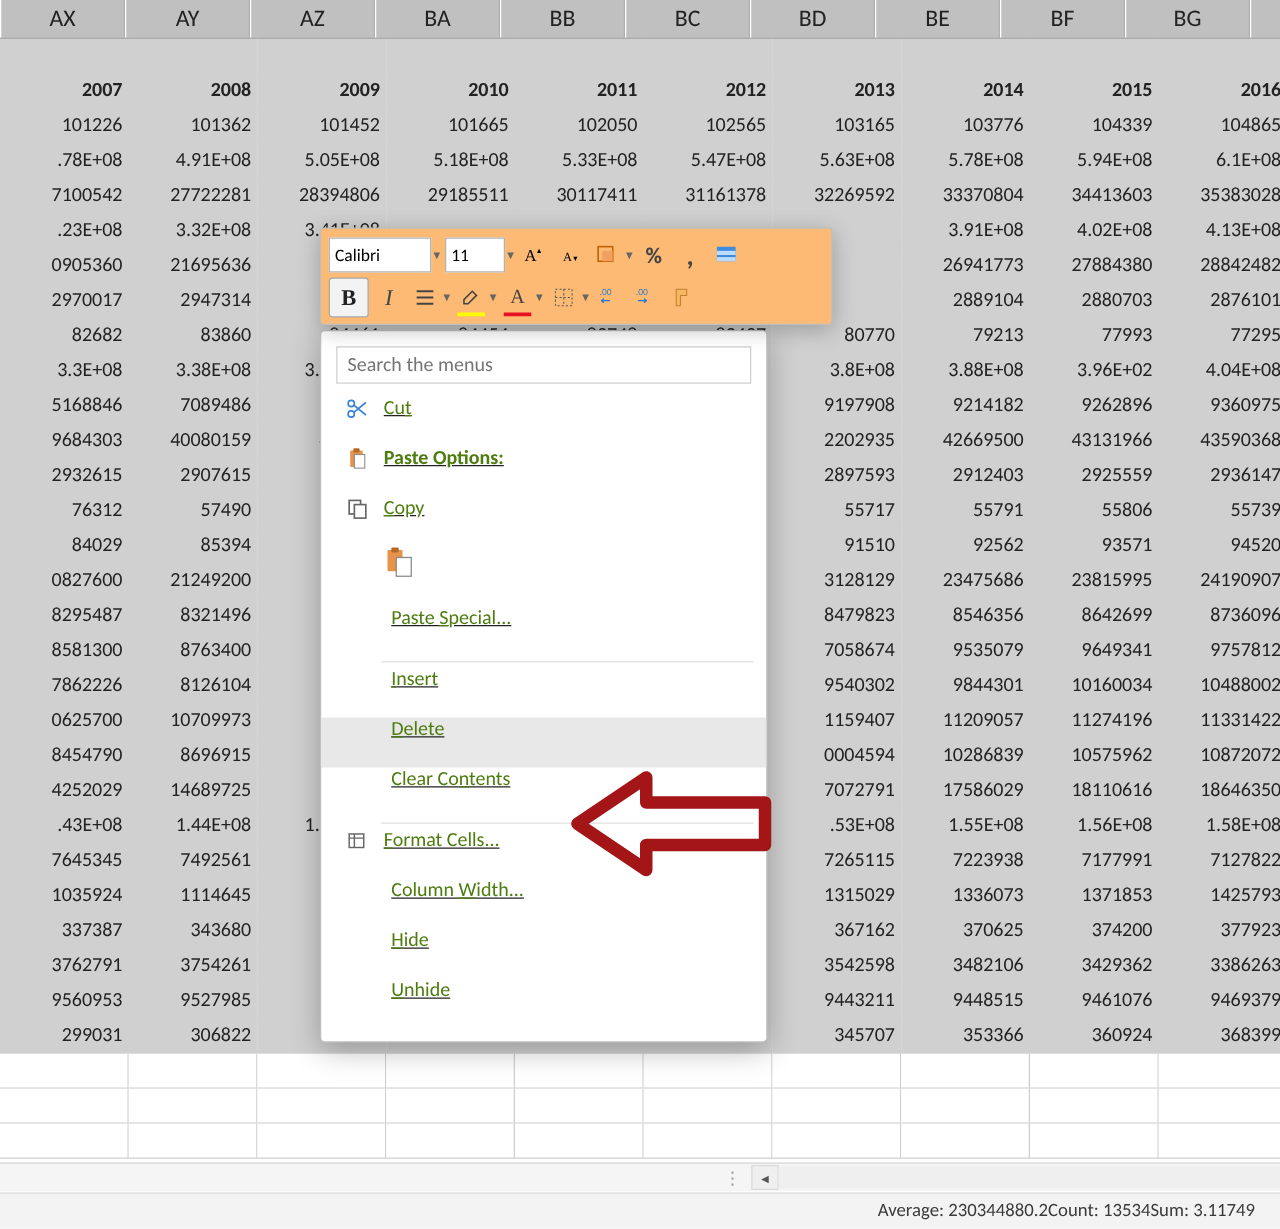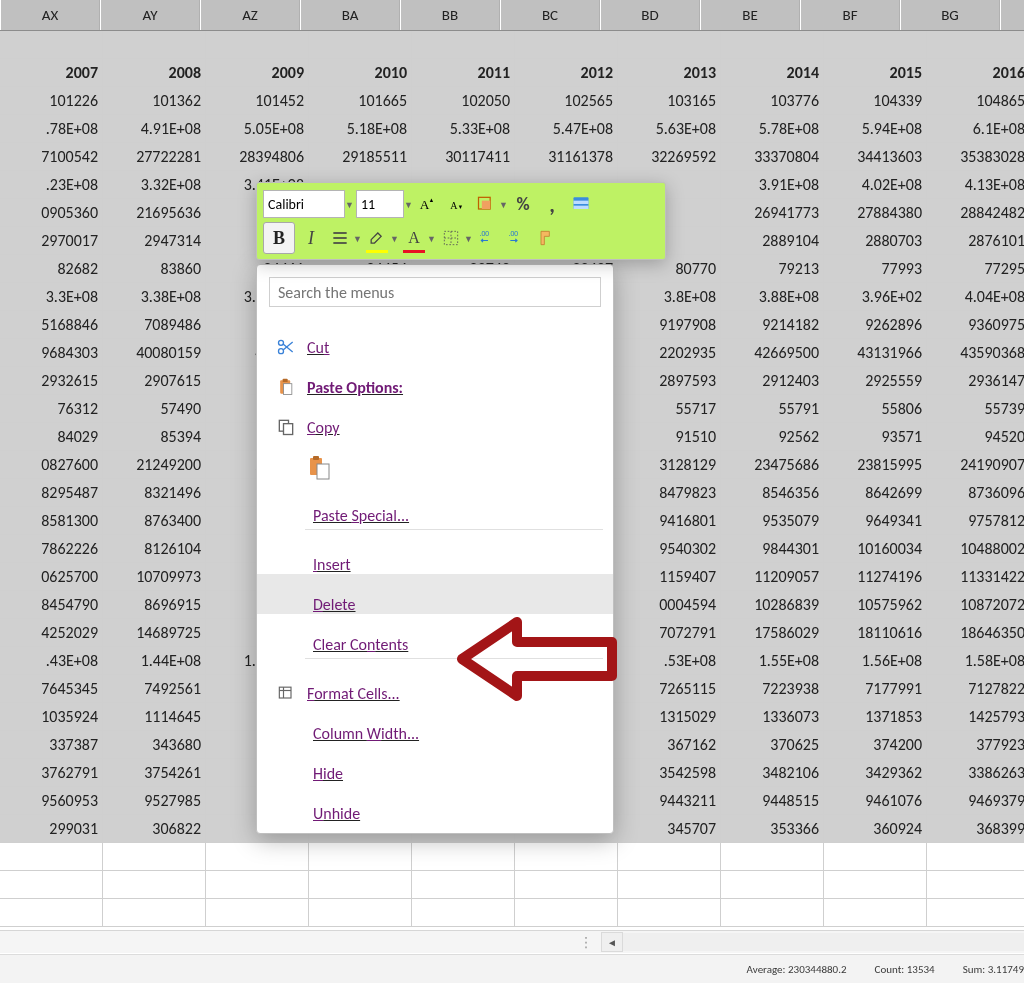--- a/index.html
+++ b/index.html
@@ -1,61 +1,61 @@
 <!DOCTYPE html>
 <html><head>
 <meta charset="utf-8">
 <style>
   html,body{margin:0;padding:0;font-family:Calibri,Arial,sans-serif;font-size:16px;background:#fff;color:#222;}
   body{width:1024px;height:983px;overflow:hidden;position:relative;}
   
   .colhdrs{display:flex;height:30px;border-bottom:1px solid #8c8c8c;background:#d6d6d6;position:relative;}
-  .colhdrs .ch{flex:0 0 98px;border-right:1px solid #b0b0b0;border-left:1px solid #fff;display:flex;justify-content:center;align-items:center;font-size:15px;color:#222;}
+  .colhdrs .ch{flex:0 0 98px;border-right:1px solid #b0b0b0;border-left:1px solid #fff;display:flex;justify-content:center;align-items:center;font-size:19px;color:#222;}
   .colhdrs .ch.sel{background:#c0c0c0;}
   .colhdrs .ch.narrow{flex:0 0 44px;}
   
   .grid{position:relative;}
   .row{display:flex;height:28px;}
   .cell{flex:0 0 98px;border-right:1px solid #cfcfcf;border-bottom:1px solid #cfcfcf;background:#d0d0d0;display:flex;justify-content:flex-end;align-items:center;padding-right:4px;font-size:16px;white-space:nowrap;overflow:hidden;}
   .row.hdr .cell{font-weight:700;}
   .row.blank .cell{background:#fff;}
   
-  .minitoolbar{position:absolute;left:256px;top:182px;width:396px;background:#bef264;border:1px solid #bfbfbf;box-shadow:0 4px 18px rgba(0,0,0,0.25);border-radius:3px;z-index:5;padding:4px 6px;}
+  .minitoolbar{position:absolute;left:256px;top:182px;width:396px;background:#fdba74;border:1px solid #bfbfbf;box-shadow:0 4px 18px rgba(0,0,0,0.25);border-radius:3px;z-index:5;padding:4px 6px;}
   .mtrow{display:flex;align-items:center;height:34px;gap:3px;}
   .fsel{height:26px;border:1px solid #b4b4b4;font:14px Calibri;padding:0 4px;background:#fff;}
   .fsel.font{width:72px;}
   .fsel.sz{width:38px;}
   .mticon{width:26px;height:26px;display:flex;align-items:center;justify-content:center;border-radius:3px;color:#444;}
   .mticon svg{width:20px;height:20px;}
   .boldbox{border:1px solid #a8a8a8;background:#f3f3f3;width:30px;height:30px;display:flex;align-items:center;justify-content:center;font-weight:700;font-family:'Times New Roman',serif;font-size:18px;border-radius:3px;}
   .dropdown-caret{width:8px;font-size:9px;color:#666;margin-left:-3px;display:flex;align-items:center;}
   .fontcolor-bar{position:absolute;bottom:-2px;left:2px;right:2px;height:3px;background:#e81123;}
   .highlight-bar{position:absolute;bottom:-2px;left:2px;right:2px;height:3px;background:#ffff00;}
   
   .ctxmenu{position:absolute;left:256px;top:264px;width:356px;background:#fff;border:1px solid #bfbfbf;box-shadow:0 6px 24px rgba(0,0,0,0.28);border-radius:4px;z-index:4;padding:6px 0 10px 0;text-decoration:underline;}
   .search{margin:6px 12px 10px 12px;}
   .search input{width:100%;height:30px;border:1px solid #cfcfcf;font:16px Calibri;color:#777;padding:0 8px;box-sizing:border-box;}
-  .ctxmenu .mi{display:flex;align-items:flex-end;height:40px;padding-left:14px;font-size:16px;color:#701a75;cursor:default;}
+  .ctxmenu .mi{display:flex;align-items:flex-start;height:40px;padding-left:14px;font-size:16px;color:#4d7c0f;cursor:default;}
   .ctxmenu .mi:hover,.ctxmenu .mi.hover{background:#e8e8e8;}
   .ctxmenu .mi .ico{width:30px;display:flex;justify-content:center;}
   .ctxmenu .mi .lbl{padding-left:6px;}
   .ctxmenu .mi .lbl u{text-decoration:underline;}
   .ctxmenu .mi.bold .lbl{font-weight:700;}
   .ctxmenu .sep{height:1px;background:#e0e0e0;margin:4px 10px 4px 48px;}
   .submi{padding-left:50px !important;}
   .pasteicon svg{width:26px;height:26px;}
   
   .arrow{position:absolute;left:452px;top:614px;z-index:10;}
   
   .scrollbar-area{position:absolute;left:0;right:0;top:930px;height:22px;background:#f5f5f5;border-top:1px solid #d6d6d6;display:flex;align-items:center;}
   .drag-dots{width:595px;display:flex;justify-content:flex-end;color:#9a9a9a;font-size:14px;letter-spacing:2px;padding-right:6px;}
   .sb-track{flex:1;height:18px;background:#efefef;display:flex;align-items:center;}
   .sb-btn{width:20px;height:18px;background:#efefef;display:flex;align-items:center;justify-content:center;font-size:10px;color:#555;border:1px solid #dadada;}
   
-  .statusbar{position:absolute;left:0;right:0;bottom:0;height:28px;background:#f3f3f3;border-top:1px solid #dcdcdc;display:flex;align-items:center;justify-content:flex-end;font-size:11px;color:#3a3a3a;padding-right:0;gap:28px;}
+  .statusbar{position:absolute;left:0;right:0;bottom:0;height:28px;background:#f3f3f3;border-top:1px solid #dcdcdc;display:flex;align-items:center;justify-content:flex-end;font-size:15px;color:#3a3a3a;padding-right:20px;}
 </style>
 </head>
 <body>
 
 <div class="colhdrs">
     <div class="ch sel">AX</div>
     <div class="ch sel">AY</div>
     <div class="ch sel">AZ</div>
     <div class="ch sel">BA</div>
     <div class="ch sel">BB</div>
@@ -272,21 +272,21 @@
       <div class="cell">8642699</div>
       <div class="cell">8736096</div>
     </div>
     <div class="row ">
       <div class="cell">8581300</div>
       <div class="cell">8763400</div>
       <div class="cell">89472</div>
       <div class="cell"></div>
       <div class="cell"></div>
       <div class="cell"></div>
-      <div class="cell">9416801</div>
+      <div class="cell">7058674</div>
       <div class="cell">9535079</div>
       <div class="cell">9649341</div>
       <div class="cell">9757812</div>
     </div>
     <div class="row ">
       <div class="cell">7862226</div>
       <div class="cell">8126104</div>
       <div class="cell">83976</div>
       <div class="cell"></div>
       <div class="cell"></div>

